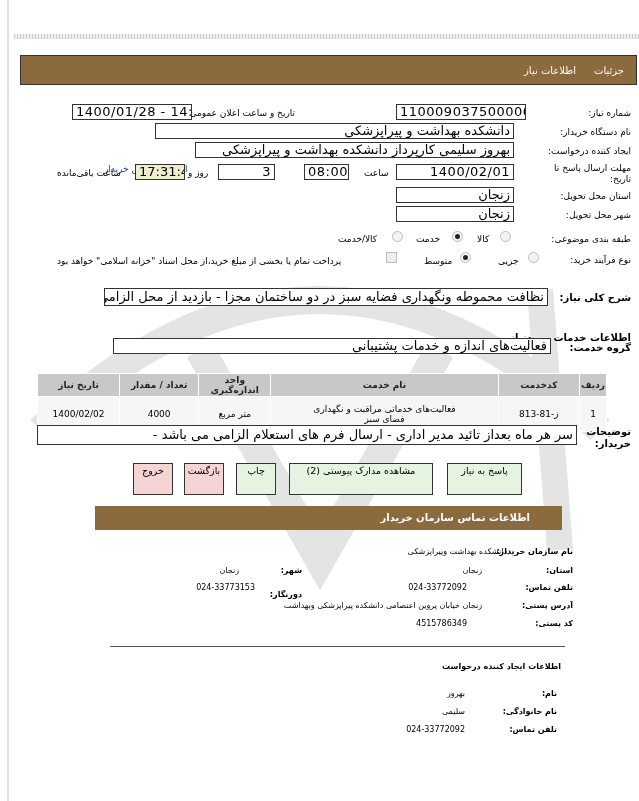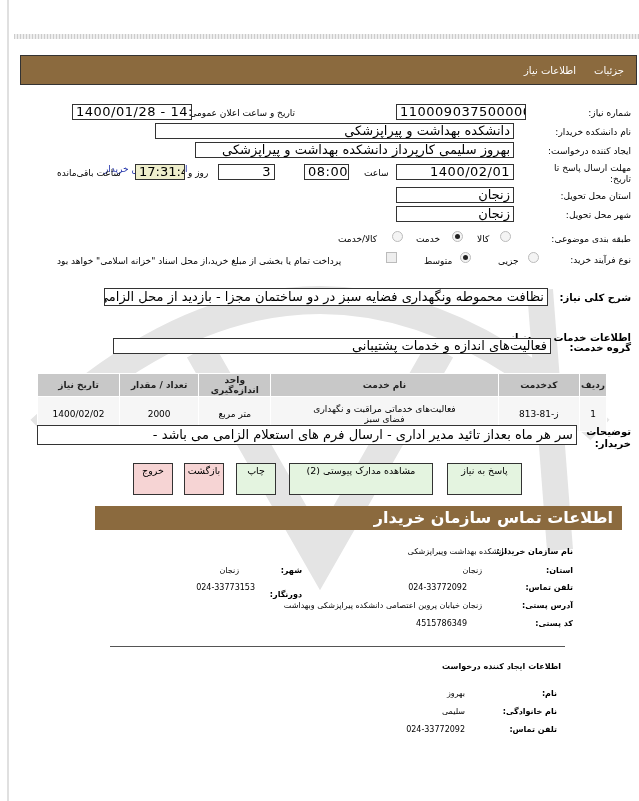--- a/index.html
+++ b/index.html
@@ -29,22 +29,22 @@
   .radio { position:absolute; width:11px; height:11px; border-radius:50%; border:1px solid #bbb; background:#f4f4f4; box-sizing:border-box; }
   .radio.on::after { content:""; position:absolute; left:2px; top:2px; width:5px; height:5px; border-radius:50%; background:#222; }
   .check { position:absolute; width:11px; height:11px; border:1px solid #bbb; background:#eee; box-sizing:border-box; }
   .bold { font-weight:bold; font-size:10px; }
   table.items { position:absolute; left:37px; top:373px; width:570px; border-collapse:collapse; direction:rtl; font-size:9px; }
   table.items th { background:#c8c8c8; color:#222; font-weight:bold; height:18px; border:1px solid #fff; }
   table.items td { background:#f6f6f6; height:32px; text-align:center; border:1px solid #fff; }
   .btn { position:absolute; height:32px; border:1px solid #333; box-sizing:border-box; font-size:9.5px; text-align:center; line-height:14px; direction:rtl; }
   .btn.green { background:#e4f4e0; }
   .btn.pink { background:#f6d4d4; }
-  .section-bar { position:absolute; left:95px; top:506px; width:527px; height:24px; background:#8b6a3e; color:#fff;
-    direction:rtl; font-size:16px; font-weight:bold; line-height:24px; padding-right:9px; box-sizing:border-box; }
+  .section-bar { position:absolute; left:95px; top:506px; width:467px; height:24px; background:#8b6a3e; color:#fff;
+    direction:rtl; font-size:10px; font-weight:bold; line-height:24px; padding-right:32px; box-sizing:border-box; }
   .small { font-size:8px; }
   .divider { position:absolute; left:110px; top:646px; width:455px; height:1px; background:#555; }
 </style>
 </head>
 <body>
 
 <div class="left-rule"></div>
 <div class="top-dots"></div>
 
 <svg class="watermark" viewBox="0 0 639 500">
@@ -56,21 +56,21 @@
 <div class="header-bar">
   <span>جزئیات</span>
   <span>اطلاعات نیاز</span>
 </div>
 
 <span class="lbl" style="right:8px; top:108px;">شماره نیاز:</span>
 <div class="box ltr" style="left:396px; top:104px; width:130px;">1100090375000002</div>
 <span class="lbl" style="right:344px; top:108px;">تاریخ و ساعت اعلان عمومی:</span>
 <div class="box ltr" style="left:72px; top:104px; width:120px;">1400/01/28 - 14:04</div>
 
-<span class="lbl" style="right:8px; top:127px;">نام دانشکده خریدار:</span>
+<span class="lbl" style="right:8px; top:127px;">نام دستگاه خریدار:</span>
 <div class="box" style="left:155px; top:123px; width:359px;">دانشکده بهداشت و پیراپزشکی</div>
 
 <span class="lbl" style="right:8px; top:146px;">ایجاد کننده درخواست:</span>
 <div class="box" style="left:195px; top:142px; width:319px;">بهروز  سلیمی  کارپرداز دانشکده بهداشت و پیراپزشکی</div>
 <span class="lbl link" style="left:104px; top:146px;margin-top:18px;">اطلاعات تماس خریدار</span>
 
 <span class="lbl" style="right:8px; top:163px; width:90px; white-space:normal; line-height:11px;">مهلت ارسال پاسخ تا تاریخ:</span>
 <div class="box ltr" style="left:396px; top:164px; width:118px;">1400/02/01</div>
 <span class="lbl" style="left:364px; top:168px;">ساعت</span>
 <div class="box ltr" style="left:304px; top:164px; width:45px;">08:00</div>
@@ -116,21 +116,21 @@
       <th style="width:78px;">تعداد / مقدار</th>
       <th style="width:80px;">تاریخ نیاز</th>
     </tr>
   </thead>
   <tbody>
     <tr>
       <td>1</td>
       <td>ز-81-813</td>
       <td style="padding:0 40px;">فعالیت‌های خدماتی مراقبت و نگهداری فضای سبز</td>
       <td>متر مربع</td>
-      <td>2000</td>
+      <td>4000</td>
       <td>1400/02/02</td>
     </tr>
   </tbody>
 </table>
 
 <span class="lbl bold" style="right:8px; top:426px; width:36px; white-space:normal; line-height:12px;">توضیحات خریدار:</span>
 <div class="box" style="left:37px; top:425px; width:540px; height:20px; line-height:18px;">سر هر ماه بعداز تائید مدیر اداری - ارسال فرم های استعلام الزامی می باشد -</div>
 
 <div class="btn green" style="left:447px; top:463px; width:75px;">پاسخ به نیاز</div>
 <div class="btn green" style="left:289px; top:463px; width:144px;">مشاهده مدارک پیوستی (2)</div>

